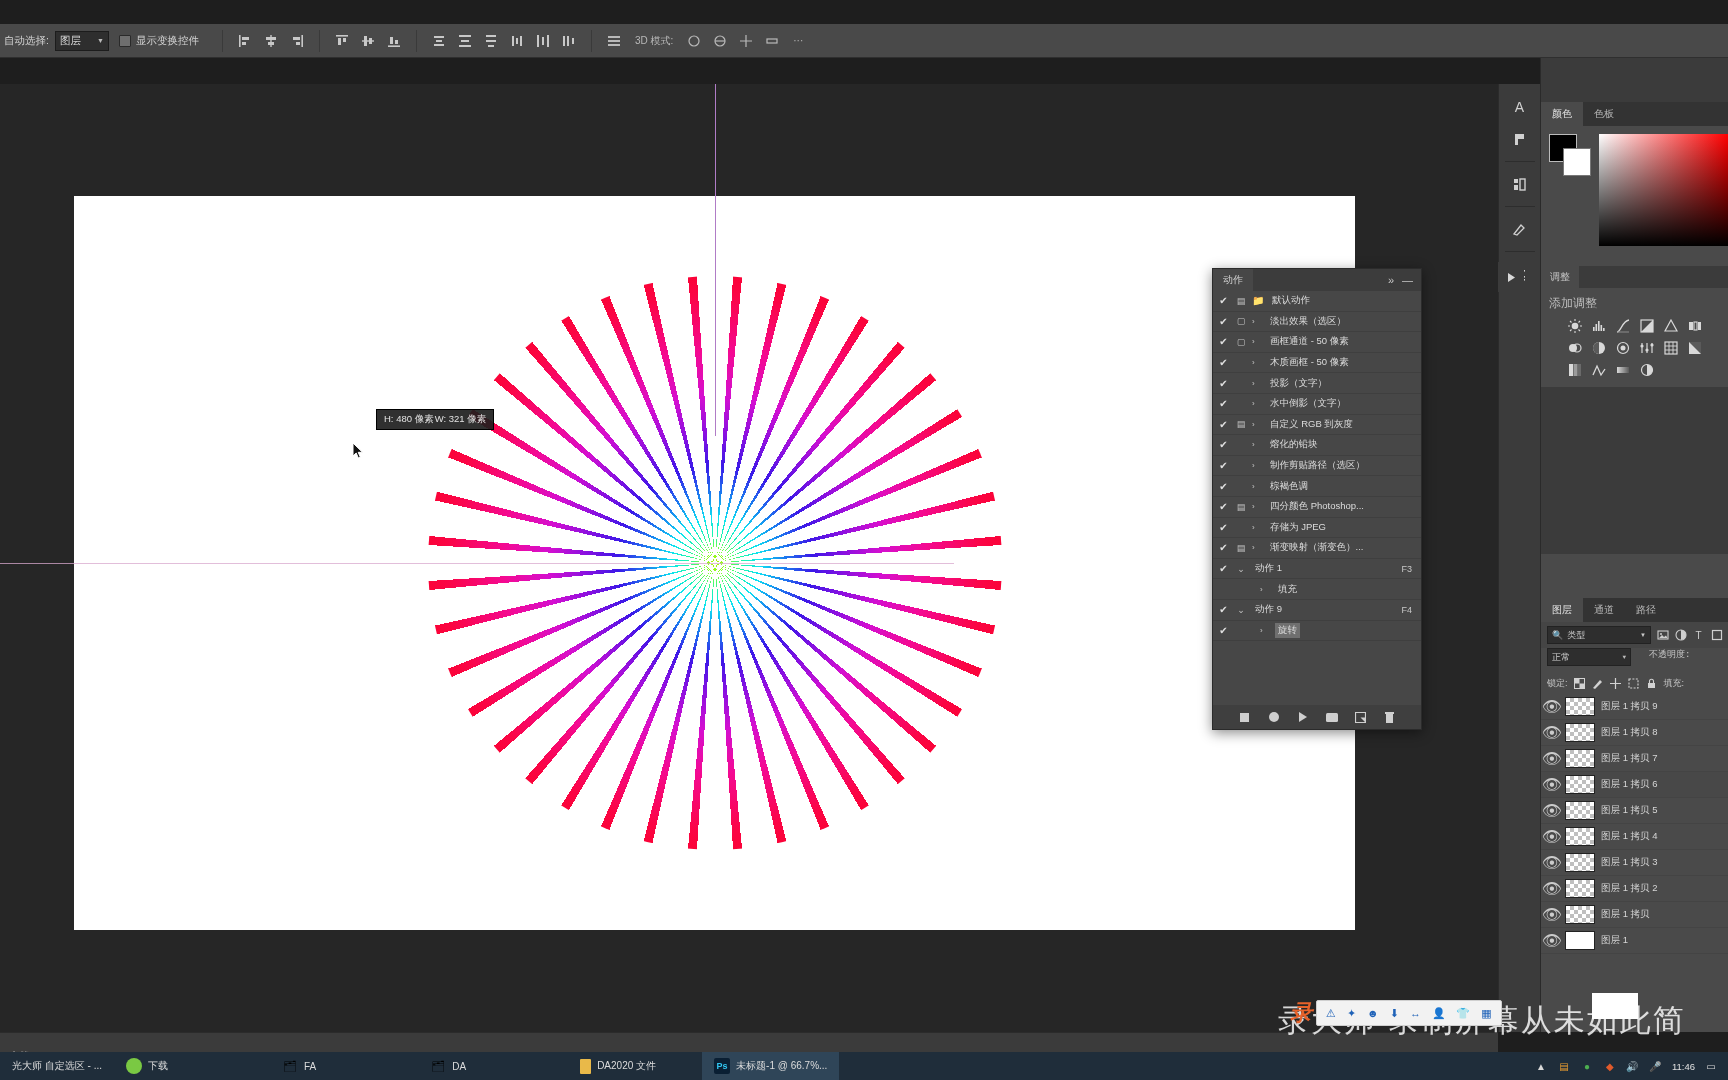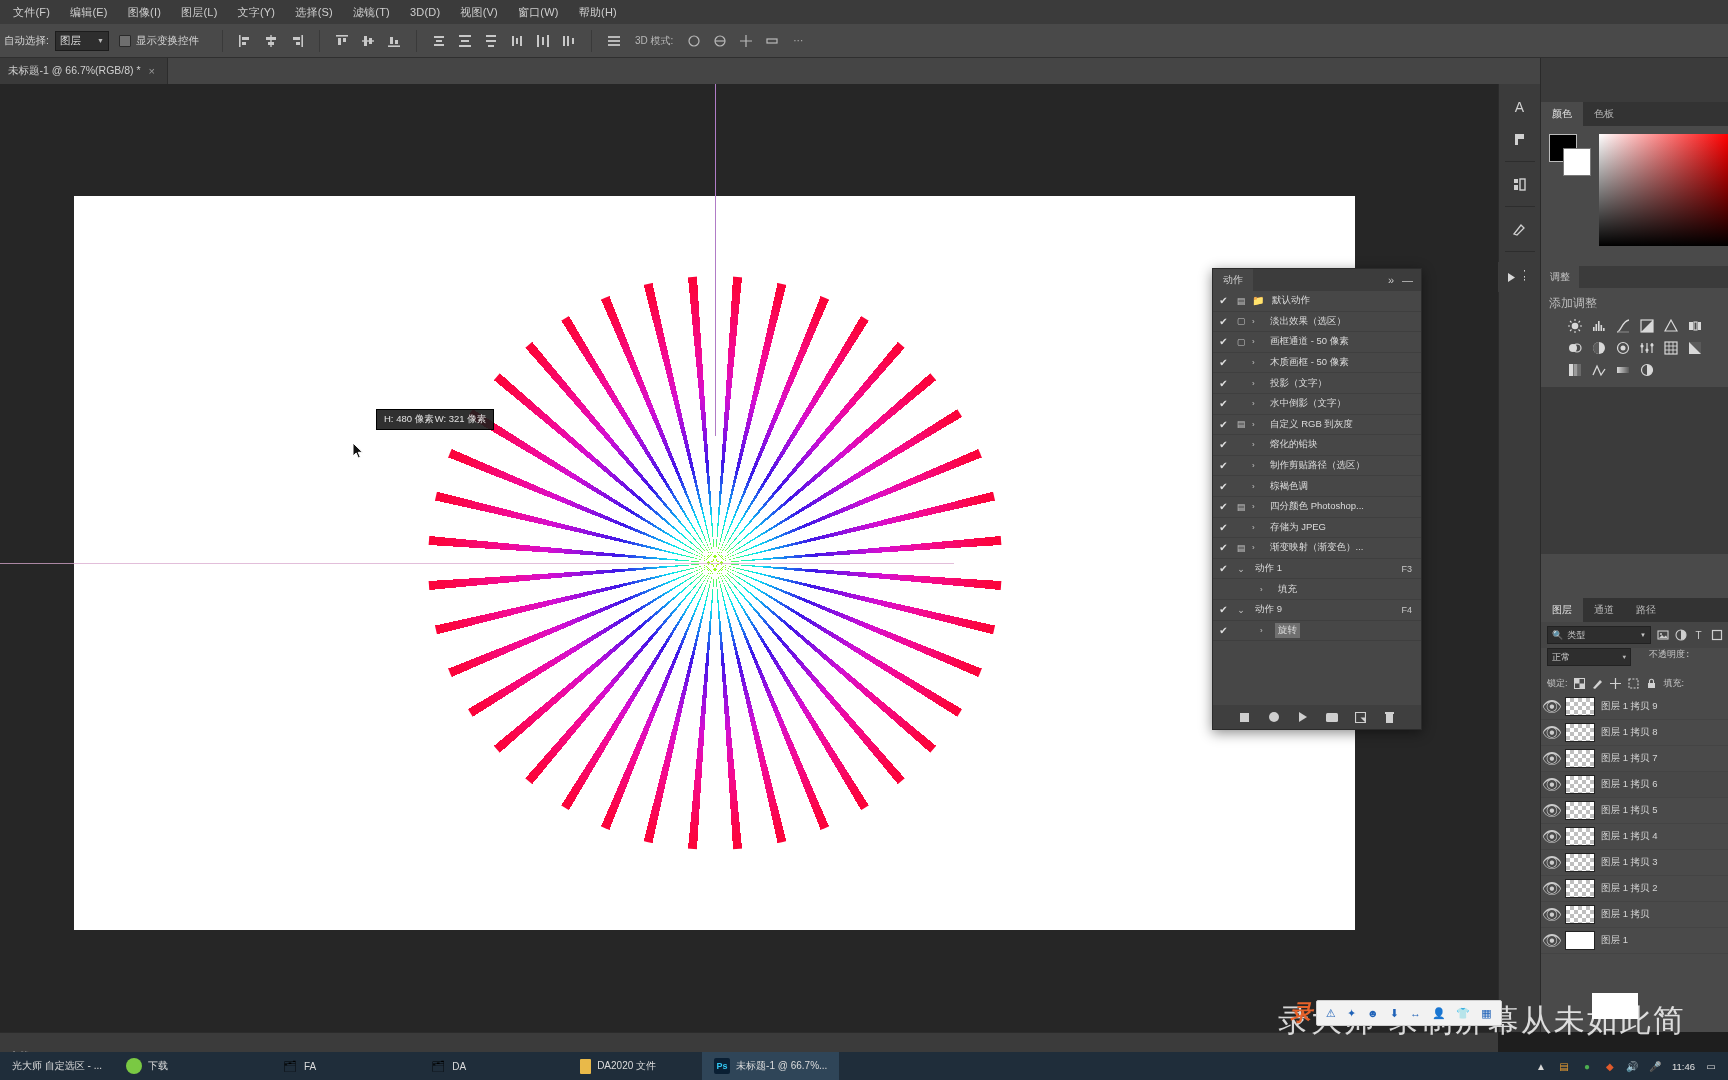--- a/index.html
+++ b/index.html
@@ -280,33 +280,20 @@
   }
   .wm-white {
     position: absolute; left: 1592px; top: 993px; width: 46px; height: 26px; background: #fff;
   }
 </style>
 </head>
 <body>
 
 <div id="app">
 
-  <div class="menubar">
-    <div class="menu-item">文件(F)</div>
-    <div class="menu-item">编辑(E)</div>
-    <div class="menu-item">图像(I)</div>
-    <div class="menu-item">图层(L)</div>
-    <div class="menu-item">文字(Y)</div>
-    <div class="menu-item">选择(S)</div>
-    <div class="menu-item">滤镜(T)</div>
-    <div class="menu-item">3D(D)</div>
-    <div class="menu-item">视图(V)</div>
-    <div class="menu-item">窗口(W)</div>
-    <div class="menu-item">帮助(H)</div>
-  </div>
 
   <div class="optionsbar">
     <div class="opt-label">自动选择:</div>
     <div class="opt-select">
       <span class="cv">图层</span>
       <span style="font-size:7px;color:#bbb;">▼</span>
     </div>
     <div class="opt-check">
       <div class="cbox"></div>
       <span>显示变换控件</span>
@@ -425,26 +412,20 @@
         </svg>
       </div>
     <div class="align-btn">
         <svg width="14" height="14" viewBox="0 0 14 14">
           <rect x="2" y="5" width="10" height="4" stroke="#ccc" fill="none" stroke-width="1.2"></rect>
         </svg>
       </div>
     <div class="opt-num">···</div>
   </div>
 
-  <div class="tabstrip">
-    <div class="doctab">
-      <span class="doctab-title">未标题-1 @ 66.7%(RGB/8) *</span>
-      <span class="doctab-close">×</span>
-    </div>
-  </div>
 
   <div class="canvas-area">
     <div class="artboard">
       <div class="burst-wrap">
         <div class="burst"></div>
         <div class="burst-mask"></div>
       </div>
       <div class="guide-v"></div>
       <div class="guide-h"></div>
       <div class="info-tip">

